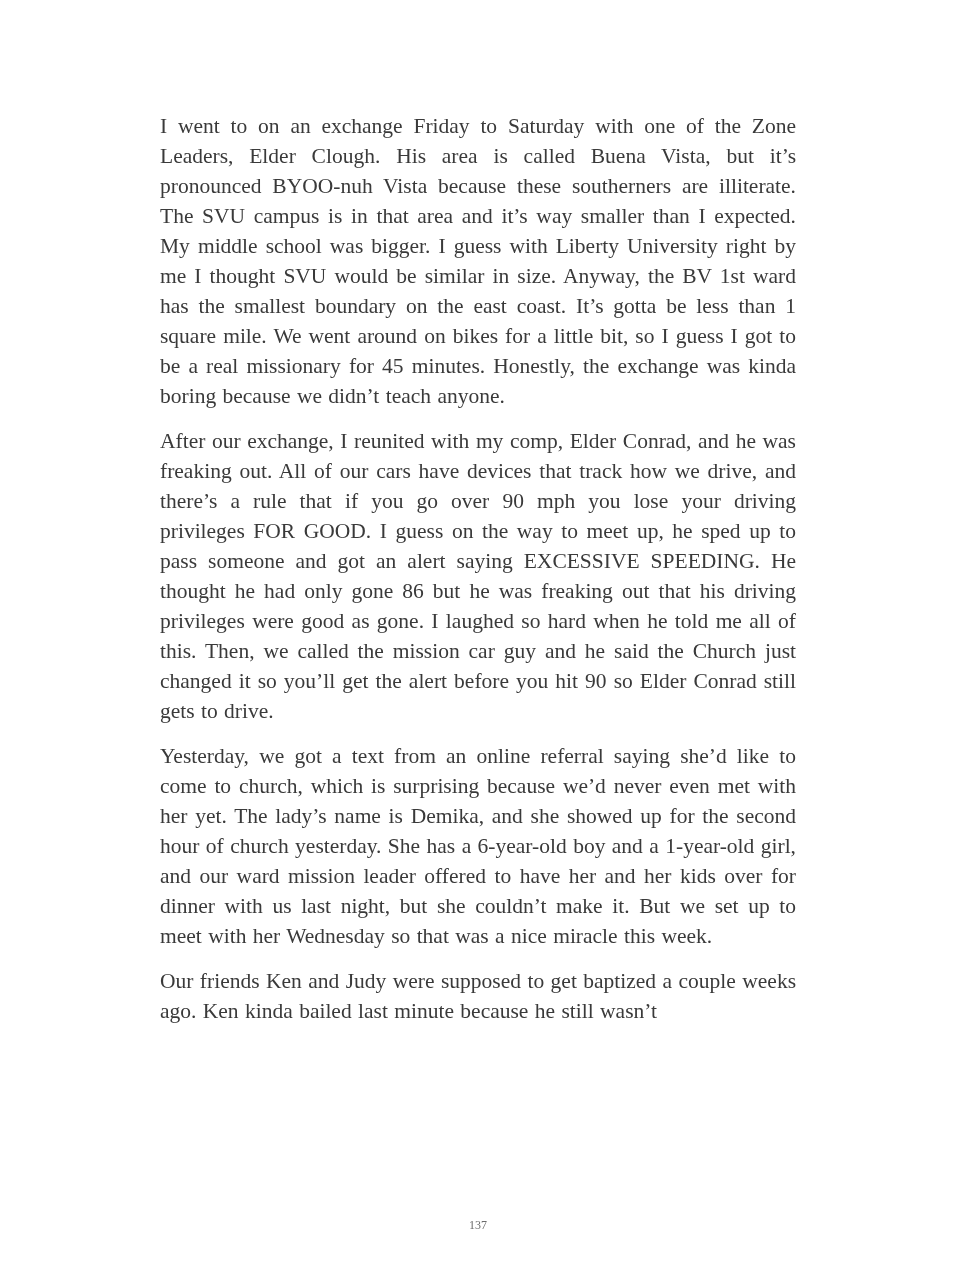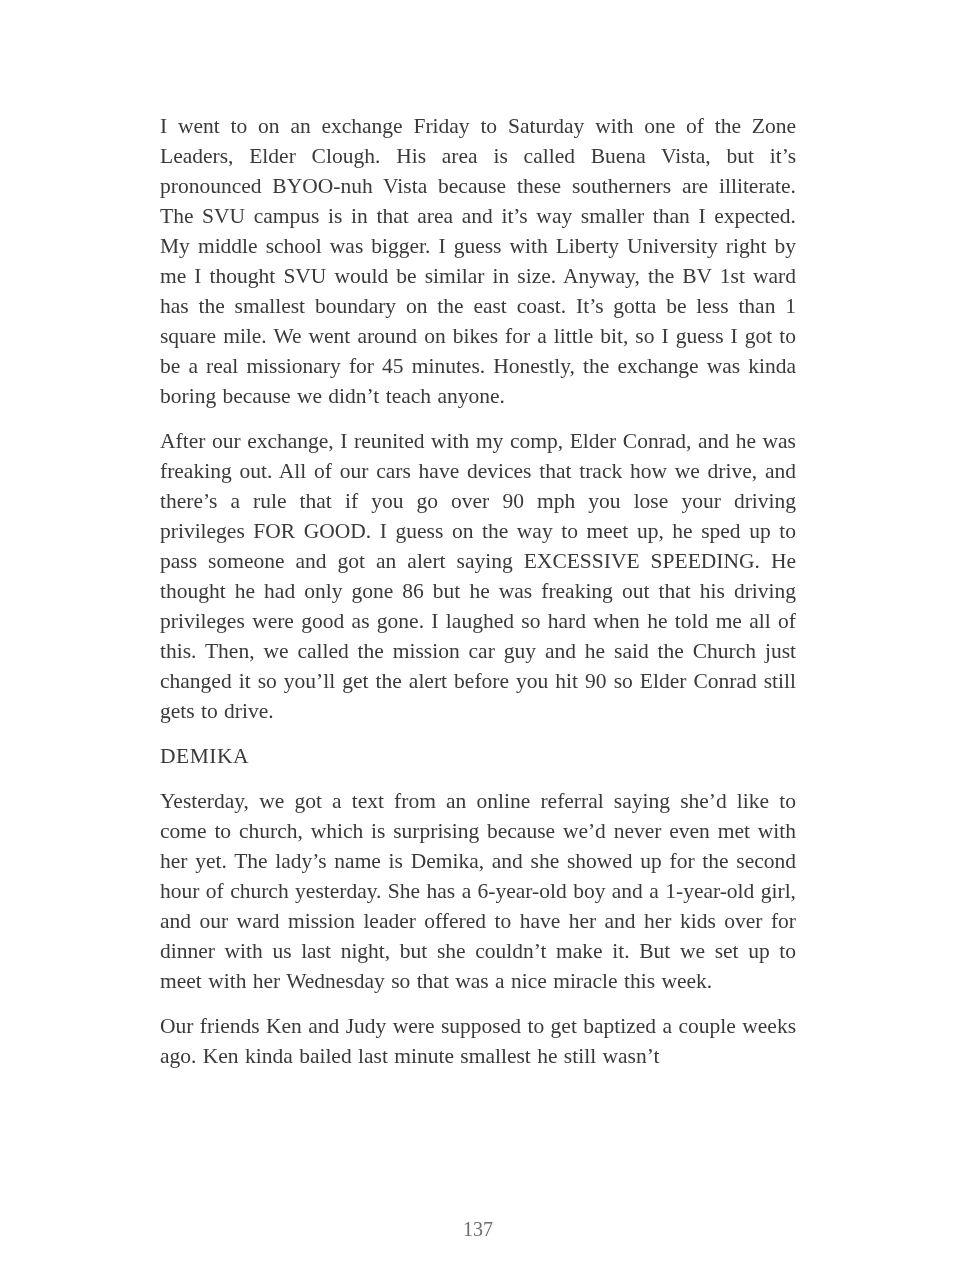--- a/index.html
+++ b/index.html
@@ -36,29 +36,28 @@
     text-align: left;
     margin: 0 0 15px 0;
     letter-spacing: 0.5px;
   }
   .page-number {
     position: absolute;
     top: 1218px;
     left: 160px;
     width: 636px;
     text-align: center;
-    font-size: 20px;
+    font-size: 12px;
     color: #6b6b6b;
   }
 </style>
 </head>
 <body>
 
 <div class="page">
   <div class="content">
     <p class="para">I went to on an exchange Friday to Saturday with one of the Zone Leaders, Elder Clough. His area is called Buena Vista, but it’s pronounced BYOO-nuh Vista because these southerners are illiterate. The SVU campus is in that area and it’s way smaller than I expected. My middle school was bigger. I guess with Liberty University right by me I thought SVU would be similar in size. Anyway, the BV 1st ward has the smallest boundary on the east coast. It’s gotta be less than 1 square mile. We went around on bikes for a little bit, so I guess I got to be a real missionary for 45 minutes. Honestly, the exchange was kinda boring because we didn’t teach anyone.</p>
     <p class="para">After our exchange, I reunited with my comp, Elder Conrad, and he was freaking out. All of our cars have devices that track how we drive, and there’s a rule that if you go over 90 mph you lose your driving privileges FOR GOOD. I guess on the way to meet up, he sped up to pass someone and got an alert saying EXCESSIVE SPEEDING. He thought he had only gone 86 but he was freaking out that his driving privileges were good as gone. I laughed so hard when he told me all of this. Then, we called the mission car guy and he said the Church just changed it so you’ll get the alert before you hit 90 so Elder Conrad still gets to drive.</p>
-    <p class="heading">DEMIKA</p>
     <p class="para">Yesterday, we got a text from an online referral saying she’d like to come to church, which is surprising because we’d never even met with her yet. The lady’s name is Demika, and she showed up for the second hour of church yesterday. She has a 6-year-old boy and a 1-year-old girl, and our ward mission leader offered to have her and her kids over for dinner with us last night, but she couldn’t make it. But we set up to meet with her Wednesday so that was a nice miracle this week.</p>
-    <p class="para">Our friends Ken and Judy were supposed to get baptized a couple weeks ago. Ken kinda bailed last minute smallest he still wasn’t</p>
+    <p class="para">Our friends Ken and Judy were supposed to get baptized a couple weeks ago. Ken kinda bailed last minute because he still wasn’t</p>
   </div>
   <div class="page-number">137</div>
 </div>
 
 </body></html>

